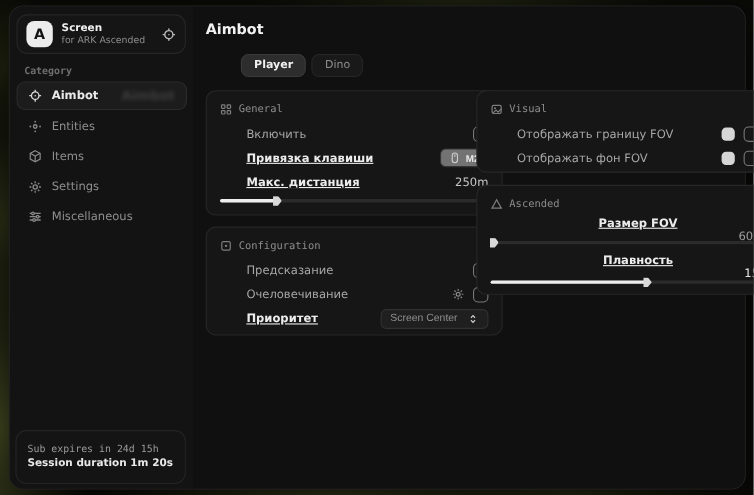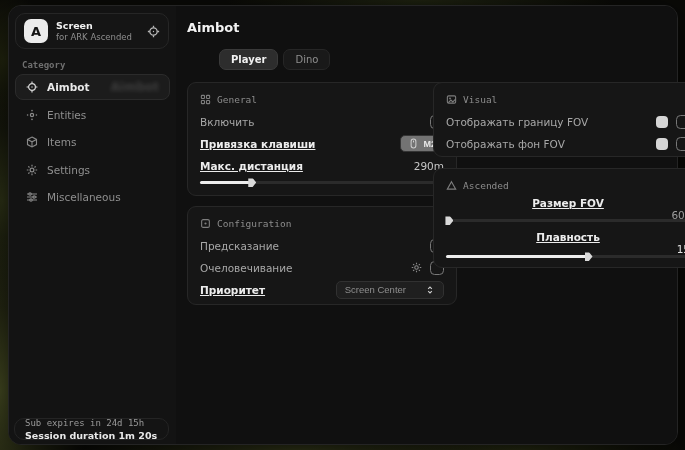--- a/index.html
+++ b/index.html
@@ -31,21 +31,21 @@
   .cat-label{position:absolute;left:13px;top:54px;font-size:9px;color:#6f6f6f;
     font-family:"DejaVu Sans Mono","Liberation Mono",monospace;font-weight:bold;}
   .nav{position:absolute;left:6px;top:68px;right:6px;display:flex;flex-direction:column;}
   .nav-item{display:flex;align-items:center;gap:9px;height:26px;margin-bottom:1.5px;
     padding:0 10px;border-radius:8px;color:#8f8f8f;font-size:10.5px;cursor:pointer;
     border:1px solid transparent;box-sizing:border-box;position:relative;overflow:hidden;}
   .nav-item .icon{display:flex;color:#8a8a8a;}
   .nav-item.active{background:#1c1c1c;border-color:#2b2b2b;color:#e9e9e9;font-weight:600;}
   .nav-item.active .icon{color:#d8d8d8;}
   .ghost{margin-left:auto;filter:blur(2px);opacity:.14;font-weight:700;font-size:12px;color:#ffffff;}
-  .footer-card{position:absolute;left:5px;right:7px;bottom:4px;height:22px;box-sizing:border-box;
+  .footer-card{position:absolute;left:5px;right:7px;bottom:4px;height:49px;box-sizing:border-box;
     border:1px solid #242424;border-radius:10px;background:#141414;
     padding:5px 10px;display:flex;flex-direction:column;justify-content:center;gap:2px;}
   .footer-mono{font-size:9px;color:#9a9a9a;
     font-family:"DejaVu Sans Mono","Liberation Mono",monospace;white-space:nowrap;}
   .footer-bold{font-size:9.5px;font-weight:700;color:#e9e9e9;white-space:nowrap;}
   
   .main{position:absolute;left:167px;top:0;right:0;bottom:0;background:#101010;border-radius:0 12px 12px 0;}
   .page-title{position:absolute;left:11px;top:14px;font-size:13px;font-weight:700;color:#f2f2f2;}
   .tabs{position:absolute;left:11px;top:43px;display:flex;gap:5px;padding-left:32px;}
   .tab{border-radius:7px;padding:4px 11px;font-size:10px;cursor:pointer;
@@ -55,33 +55,33 @@
   .panel{position:absolute;width:270px;box-sizing:border-box;background:#161616;
     border:1px solid #272727;border-radius:9px;padding:10px 12px;}
   .p-general{left:11px;top:76px;height:114px;}
   .p-config{left:11px;top:200px;height:99px;}
   .p-visual{left:257px;top:76px;height:75px;}
   .p-accuracy{left:257px;top:162px;height:100px;}
   .panel-head{display:flex;align-items:center;gap:6px;color:#8c8c8c;font-size:9.5px;
     font-family:"DejaVu Sans Mono","Liberation Mono",monospace;height:12px;margin-bottom:6px;}
   .panel-head .icon{display:flex;color:#7d7d7d;}
   .row{display:flex;align-items:center;height:21px;margin-bottom:1px;}
-  .row .lbl{font-size:10.5px;color:#a8a8a8;}
+  .row .lbl{font-size:10.5px;color:#a8a8a8;margin-left:24px;}
   .row .lbl.strong{color:#ececec;font-weight:600;text-decoration:underline;}
   .row .val{margin-left:auto;font-size:10.5px;color:#c7c7c7;}
   .row .val.dim{color:#9f9f9f;}
   .row .val.bright{color:#e3e3e3;text-align:center;}
   .ctrls{margin-left:auto;display:flex;align-items:center;gap:8px;}
   .checkbox{width:14px;height:14px;border:1.4px solid #787878;border-radius:4.5px;
     box-sizing:border-box;background:transparent;cursor:pointer;flex:0 0 auto;}
   .swatch{width:12px;height:12px;border-radius:4px;background:#d6d6d6;cursor:pointer;flex:0 0 auto;}
   .keybind{display:flex;align-items:center;gap:4px;background:#737373;border:1px solid #343434;
     border-radius:5px;padding:2px 7px;color:#e8e8e8;font-size:9px;font-weight:700;cursor:pointer;}
   .keybind .icon{display:flex;color:#cfcfcf;}
-  .dropdown{display:flex;align-items:center;gap:19px;background:#1f1f1f;border:1px solid #313131;
+  .dropdown{display:flex;align-items:center;gap:9px;background:#1f1f1f;border:1px solid #313131;
     border-radius:5px;padding:2.5px 8px;color:#8f8f8f;font-size:9.5px;cursor:pointer;}
   .dropdown .icon{display:flex;color:#cfcfcf;}
   .gear-mini{display:flex;color:#8a8a8a;cursor:pointer;}
   .slider{position:relative;height:3px;background:#2b2b2b;border-radius:2px;cursor:pointer;}
   .slider .fill{position:relative;height:100%;background:#ededed;border-radius:2px;}
   .slider .thumb{position:absolute;right:-5px;top:50%;transform:translateY(-50%);
     width:8px;height:9px;background:#d9d9d9;
     clip-path:polygon(0 0,55% 0,100% 50%,55% 100%,0 100%);}
   .sl-maxdist{margin-top:5px;}
   .sl-fov{margin-top:4px;margin-bottom:9px;}
@@ -210,21 +210,21 @@
                   <rect x="3.4" y="1.2" width="5.2" height="9.6" rx="2.6"></rect>
                     <path d="M6 2.8v2"></path>
                 </svg>
               </span>
               <span>M2</span>
             </button>
           </span>
         </div>
         <div class="row">
           <span class="lbl strong">Макс. дистанция</span>
-          <span class="val">290m</span>
+          <span class="val">250m</span>
         </div>
         <div class="slider sl-maxdist">
           <div class="fill" style="width: 21%;">
             <span class="thumb"></span>
           </div>
         </div>
       </section>
 
       <section class="panel p-config">
         <div class="panel-head">

